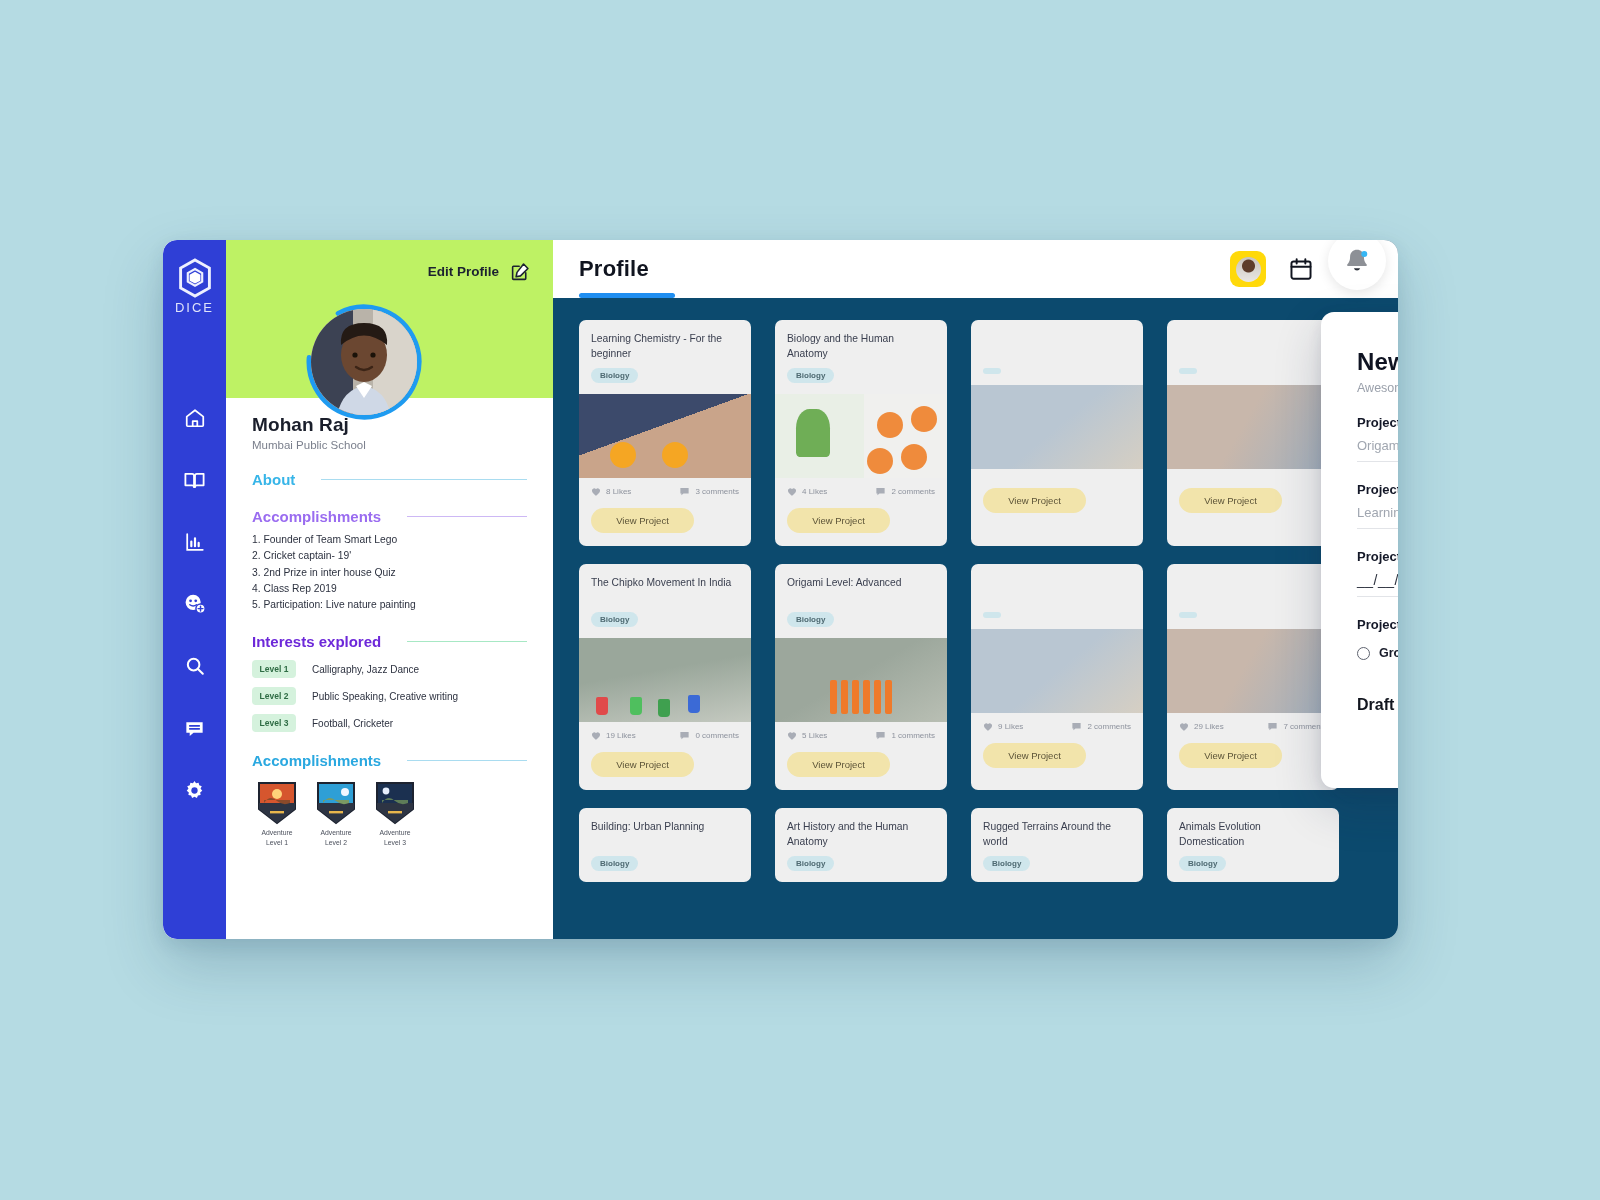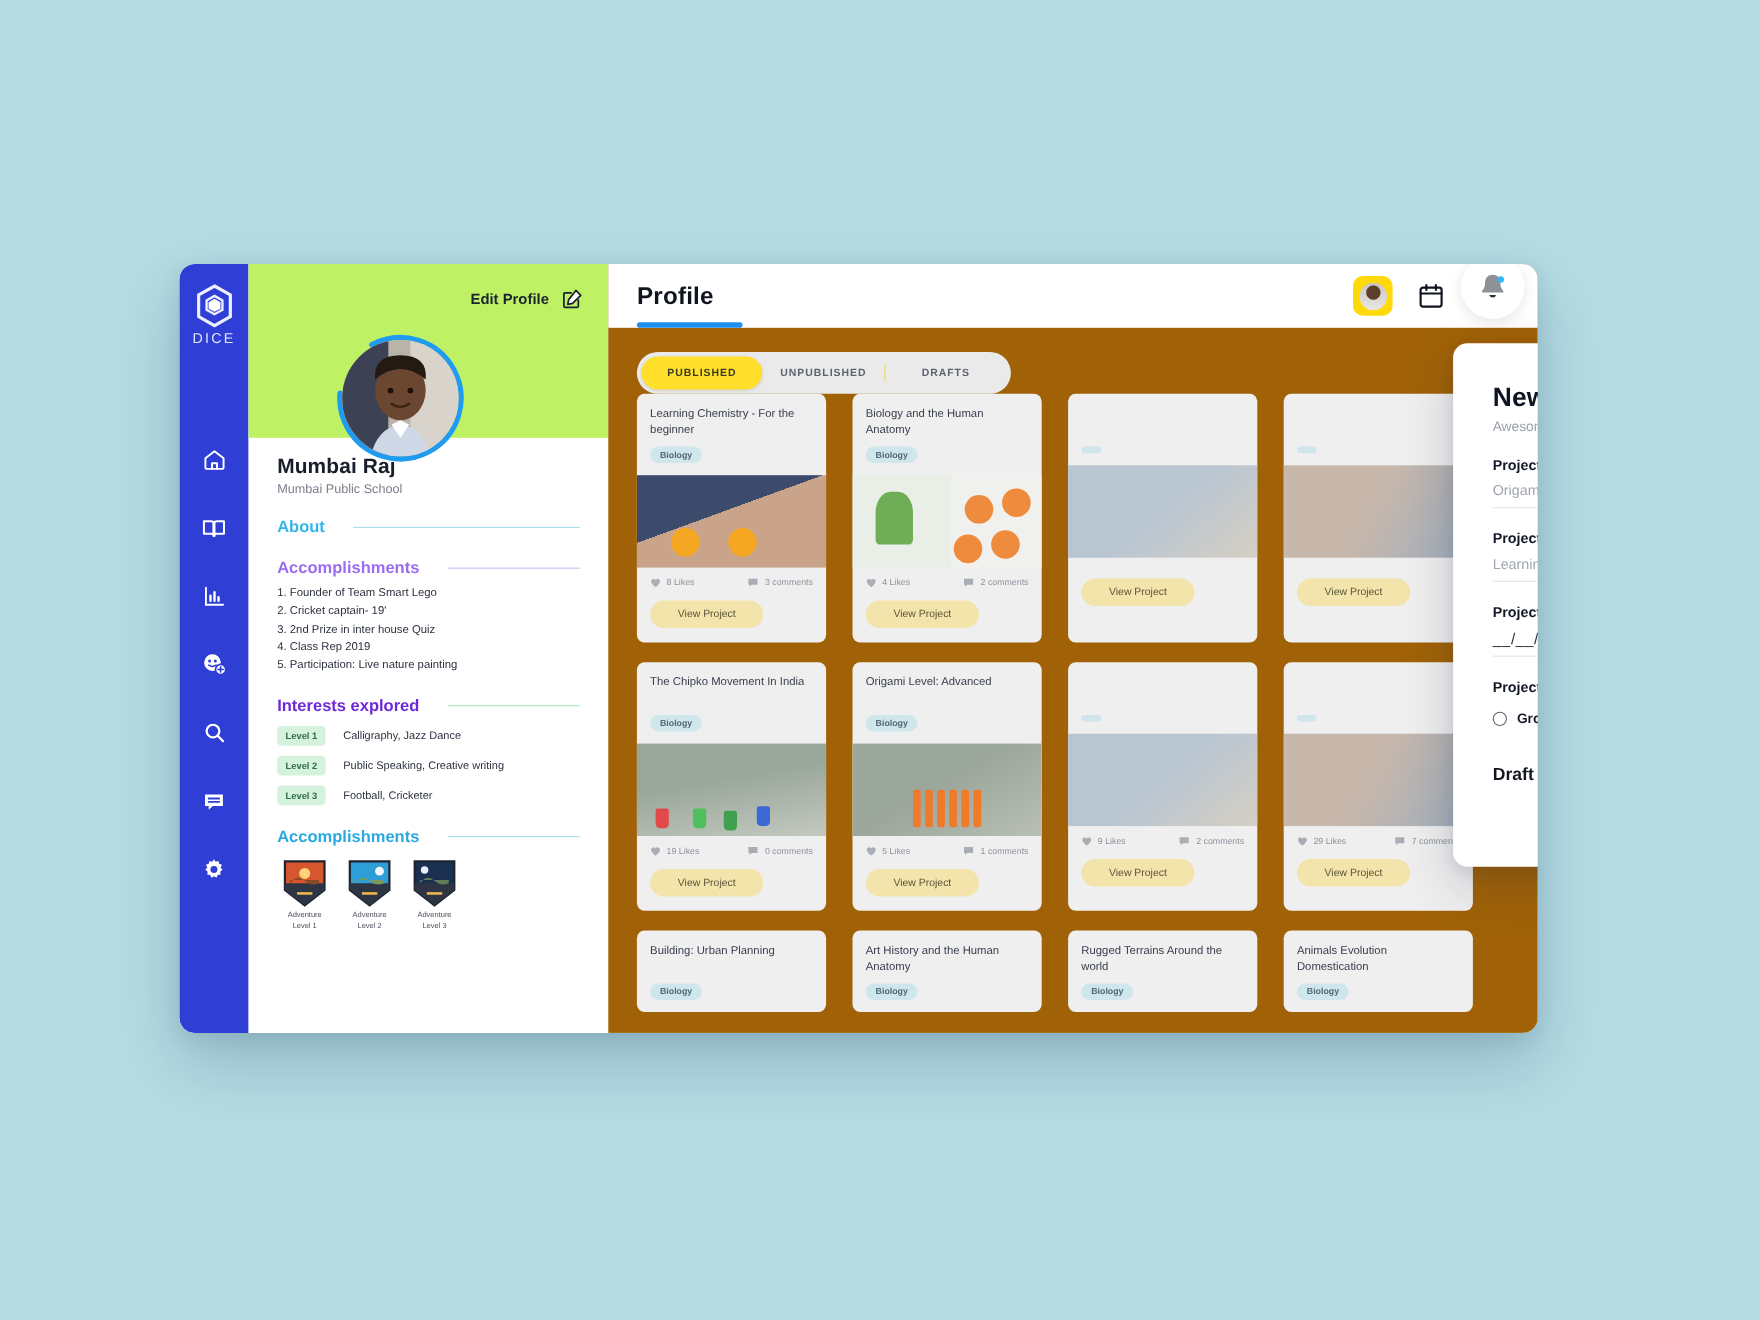--- a/index.html
+++ b/index.html
@@ -97,21 +97,21 @@
     border-radius: 4px; padding: 4px 0; width: 44px; text-align: center;
   }
   .interest-label { font-size: 10px; color: #2d3240; }
 
   .badges-row { margin-top: 12px; display: flex; gap: 13px; padding-left: 2px; }
   .badge-item { width: 46px; display: flex; flex-direction: column; align-items: center; }
   .badge-art { width: 42px; height: 44px; }
   .badge-cap { font-size: 6.8px; color: #4b505c; text-align: center; line-height: 1.35; margin-top: 3px; }
 
   
-  #main { flex: 1; display: flex; flex-direction: column; background: #a16207; position: relative; min-width:0; }
+  #main { flex: 1; display: flex; flex-direction: column; background: #0c4a6e; position: relative; min-width:0; }
   #main-header {
     background: #ffffff; height: 58px; flex: 0 0 58px;
     display: flex; align-items: center; padding: 0 22px 0 26px; position: relative;
   }
   #page-title { font-size: 22px; font-weight: bold; color: #10141f; letter-spacing: .2px; }
   #title-underline {
     position: absolute; left: 26px; bottom: 0; width: 96px; height: 5px;
     background: #1f8ef1; border-radius: 3px;
   }
   #header-actions { margin-left: auto; display: flex; align-items: center; gap: 22px; }
@@ -314,21 +314,21 @@
             <circle cx="62" cy="46" r="2.6" fill="#1a1209"></circle>
             <path d="M45 58q8 6 16 0" stroke="#3b2416" stroke-width="2.4" fill="none" stroke-linecap="round"></path>
             <path d="M26 106q6-26 27-29 21 3 27 29z" fill="#cfd8e6"></path>
             <path d="M45 77l8 12 8-12-8-4z" fill="#ffffff"></path>
           </svg>
         </div>
       </div>
     </div>
 
     <div id="profile-body">
-      <div id="person-name">Mumbai Raj</div>
+      <div id="person-name">Mohan Raj</div>
       <div id="person-school">Mumbai Public School</div>
 
       <div class="section-head">
         <span class="title" style="color:#37b5e8">About</span>
         <span class="rule" style="background:#a9dcf0"></span>
       </div>
 
       <div class="section-head">
         <span class="title" style="color:#9a6cf0">Accomplishments</span>
         <span class="rule" style="background:#cdb8f5"></span>
@@ -428,26 +428,20 @@
         <svg width="30" height="30" viewBox="0 0 26 26">
           <path d="M13 3.2c-3.6 0-6 2.6-6 6.2 0 4.4-1.6 5.6-2.4 6.6-.4.5 0 1.3.7 1.3h15.4c.7 0 1.1-.8.7-1.3-.8-1-2.4-2.2-2.4-6.6 0-3.6-2.4-6.2-6-6.2z" fill="#8d9096"></path>
           <path d="M10.3 19.2a2.8 2.8 0 0 0 5.4 0z" fill="#2b2f38"></path>
           <circle cx="19.3" cy="7" r="2.6" fill="#36b6f4"></circle>
         </svg>
       </div>
     </header>
 
     <div id="content-area">
 
-      <div id="tabs">
-        <div class="tab active">PUBLISHED</div>
-        <div class="tab">UNPUBLISHED</div>
-        <div class="tab-sep"></div>
-        <div class="tab">DRAFTS</div>
-      </div>
 
       <div id="card-grid">
 
         <article class="proj-card">
           <div class="proj-title">Learning Chemistry - For the beginner</div>
           <span class="proj-tag">Biology</span>
           <div class="proj-img img-chem"></div>
           <div class="proj-meta">
             <span class="m">
                 <svg width="10" height="10" viewBox="0 0 16 16">

